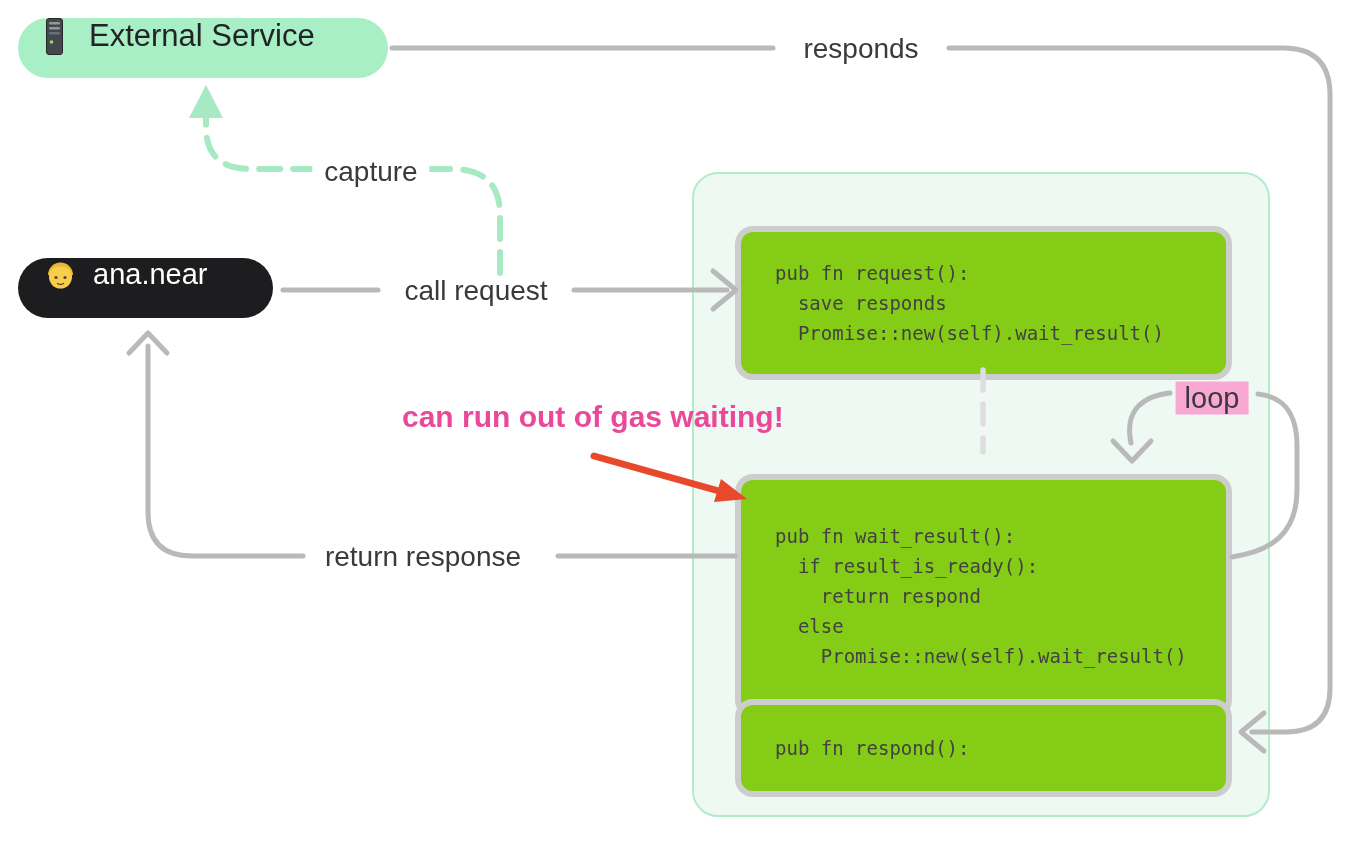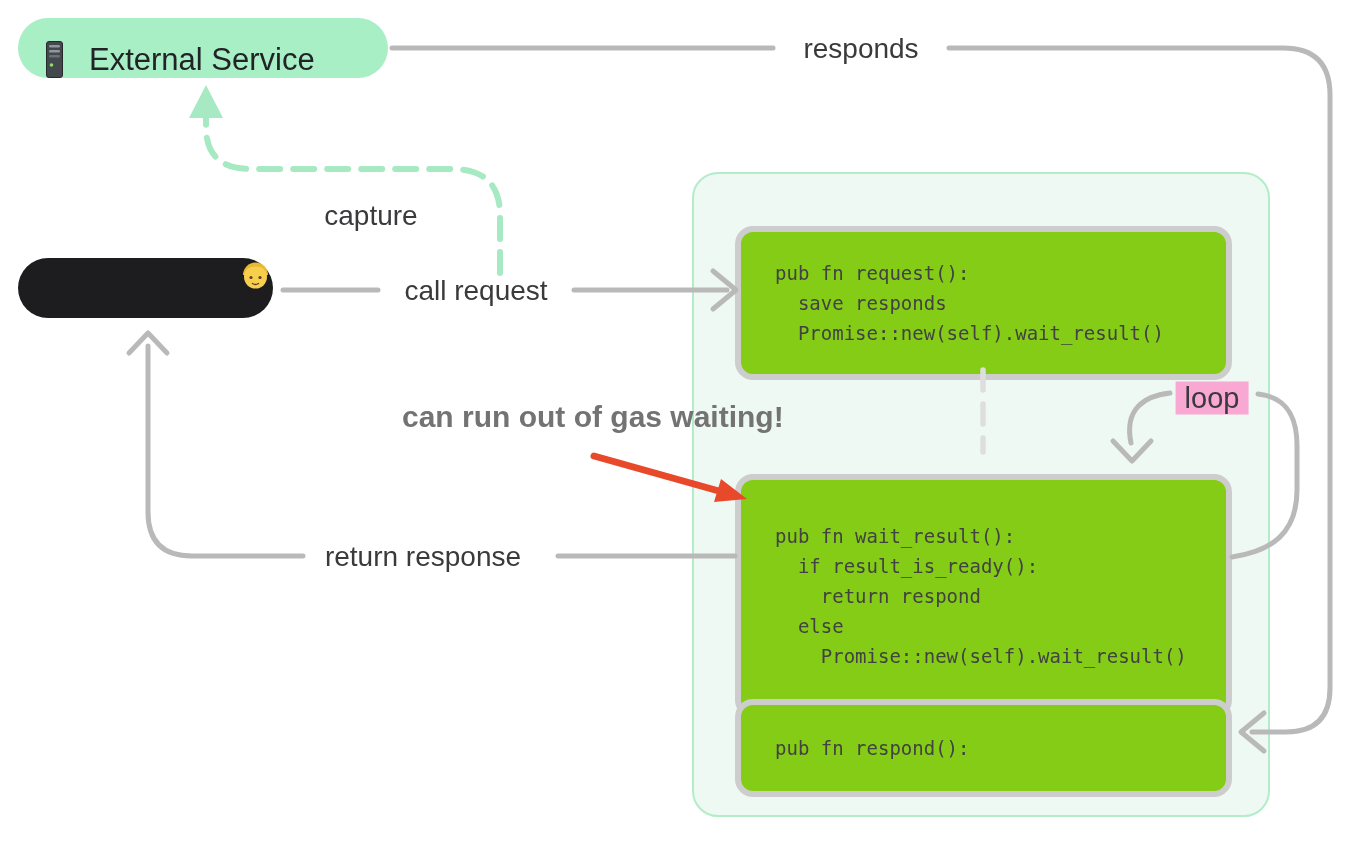--- a/index.html
+++ b/index.html
@@ -8,30 +8,30 @@
     background:#ffffff; font-family:"Liberation Sans", sans-serif;
   }
   .wires { position:absolute; left:0; top:0; width:1346px; height:842px; z-index:3; pointer-events:none; }
 
   .container-box {
     position:absolute; left:692px; top:172px; width:578px; height:645px;
     background:#eff9f3; border:2px solid #b3ecc9; border-radius:26px;
     box-sizing:border-box; z-index:1;
   }
 
-  .pill { position:absolute; display:flex; align-items:flex-end; box-sizing:border-box; z-index:2; }
+  .pill { position:absolute; display:flex; align-items:flex-start; box-sizing:border-box; z-index:2; }
   .pill-external {
     left:18px; top:18px; width:370px; height:60px; background:#a8efc6;
     border-radius:30px; gap:26px; padding-left:28px;
     font-size:31px; color:#212326; font-weight:500;
   }
   .pill-user {
     left:18px; top:258px; width:255px; height:60px; background:#1d1d1f;
     border-radius:30px; gap:15px; padding-left:24px;
-    font-size:29px; color:#ffffff; font-weight:500;flex-direction:column;
+    font-size:29px; color:#ffffff; font-weight:500;
   }
   .pill-contract {
     left:692px; top:106px; height:53px; padding:0 24px; background:#a8efc6;
     border:2px solid #92e2b6; border-radius:15px;
     font-size:31px; color:#101214; font-weight:500;
   }
 
   .codebox {
     position:absolute; left:735px; width:497px; background:#84cc16;
     border:6px solid #cdcdcd; border-radius:18px; box-sizing:border-box;
@@ -44,26 +44,26 @@
   .box-wait    { top:458px; height:244px; }
   .box-respond { top:683px; height:98px; }
 
   .edge-label {
     position:absolute; transform:translate(-50%,-50%);
     font-size:28px; color:#3a3a3c; white-space:nowrap; z-index:4;
   }
   .lbl-responds { left:861px;  top:49px; }
   .lbl-call     { left:476px;  top:291px; }
   .lbl-return   { left:423px;  top:557px; }
-  .lbl-capture  { left:371px;  top:172px; background:#ffffff; padding:0 12px;margin-top:44px; }
+  .lbl-capture  { left:371px;  top:172px; background:#ffffff; padding:0 12px; }
   .lbl-loop     { left:1212px; top:398px; background:#f9a8d4; padding:0 9px; font-size:29px; }
 
   .warning {
     position:absolute; left:402px; top:400px; z-index:4;
-    font-size:30px; font-weight:bold; color:#737373; white-space:nowrap;
+    font-size:30px; font-weight:bold; color:#ec4899; white-space:nowrap;
   }
 
   .icon-wrap { display:flex; align-items:center; justify-content:center; }
 </style>
 </head>
 <body>
 
 <div class="stage">
 
   <div class="container-box"></div>

